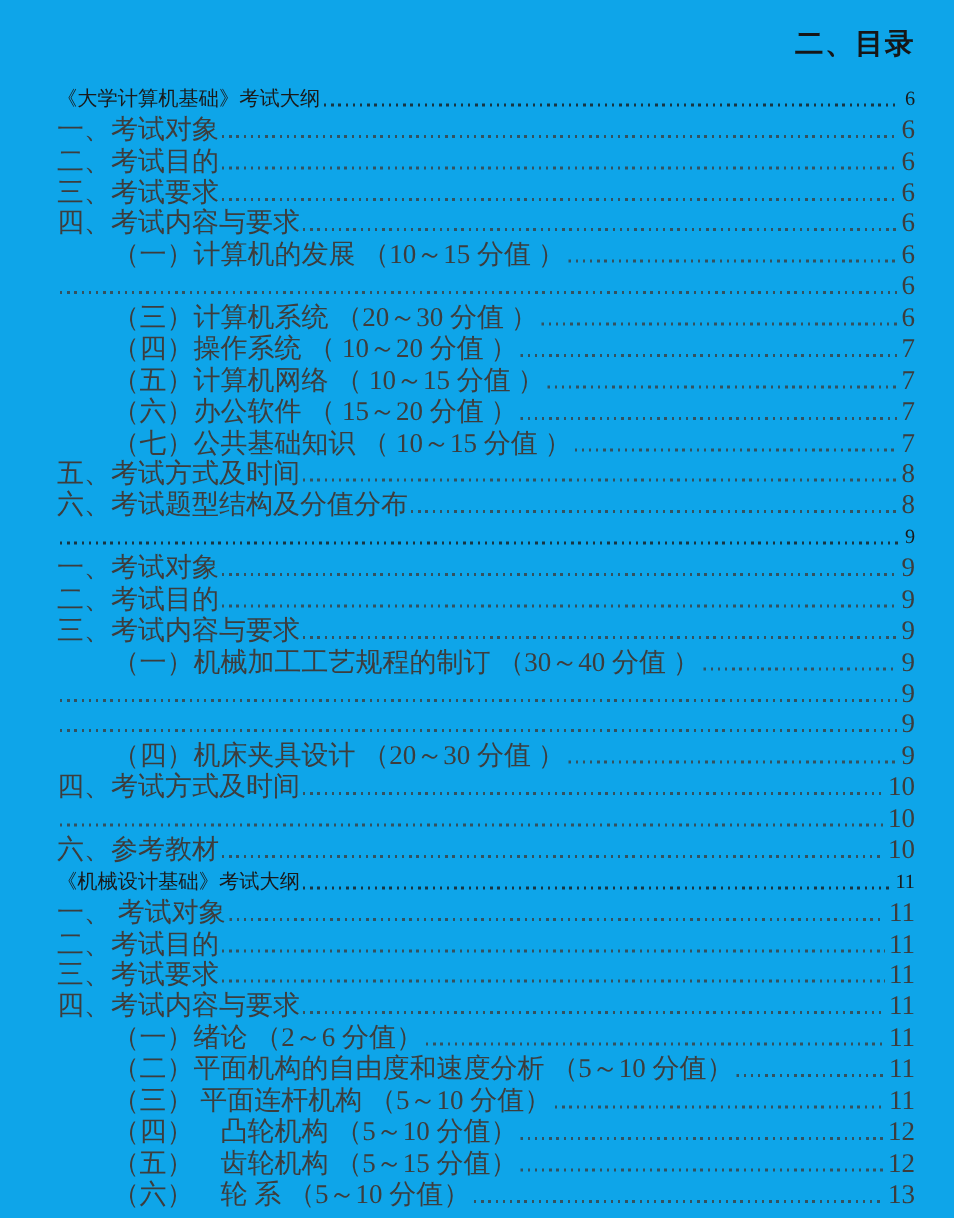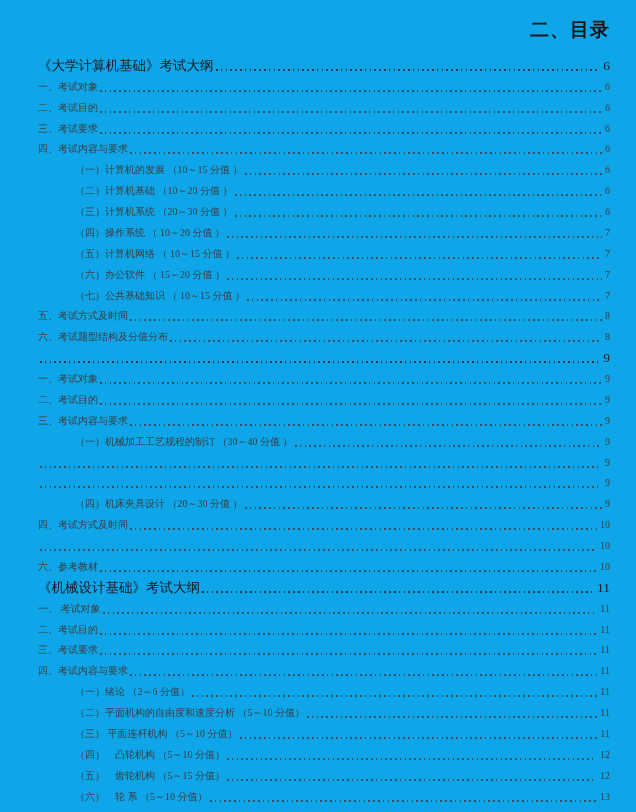--- a/index.html
+++ b/index.html
@@ -30,21 +30,21 @@
     letter-spacing: 1px;
     white-space: pre;
   }
   .toc {
     margin-top: 11px;
   }
   .toc-row {
     display: flex;
     align-items: flex-end;
     height: 20.88px;
-    font-size: 10px;
+    font-size: 18px;
     line-height: 17px;
   }
   .toc-label { white-space: pre; }
   .toc-dots {
     flex: 1 1 auto;
     height: 2px;
     margin: 0 3px 3px 2px;
     background-image: repeating-linear-gradient(to right, currentColor 0 1.6px, transparent 1.6px 4.8px);
     opacity: 0.8;
   }
@@ -89,21 +89,20 @@
         <span class="toc-label">四、考试内容与要求</span>
         <span class="toc-dots"></span>
         <span class="toc-page">6</span>
       </div>
     <div class="toc-row s">
         <span class="toc-label">（一）计算机的发展 （10～15 分值 ）</span>
         <span class="toc-dots"></span>
         <span class="toc-page">6</span>
       </div>
     <div class="toc-row s">
-        <span class="toc-label">（二）计算机基础 （10～20 分值 ）</span>
         <span class="toc-dots"></span>
         <span class="toc-page">6</span>
       </div>
     <div class="toc-row s">
         <span class="toc-label">（三）计算机系统 （20～30 分值 ）</span>
         <span class="toc-dots"></span>
         <span class="toc-page">6</span>
       </div>
     <div class="toc-row s">
         <span class="toc-label">（四）操作系统 （ 10～20 分值 ）</span>

